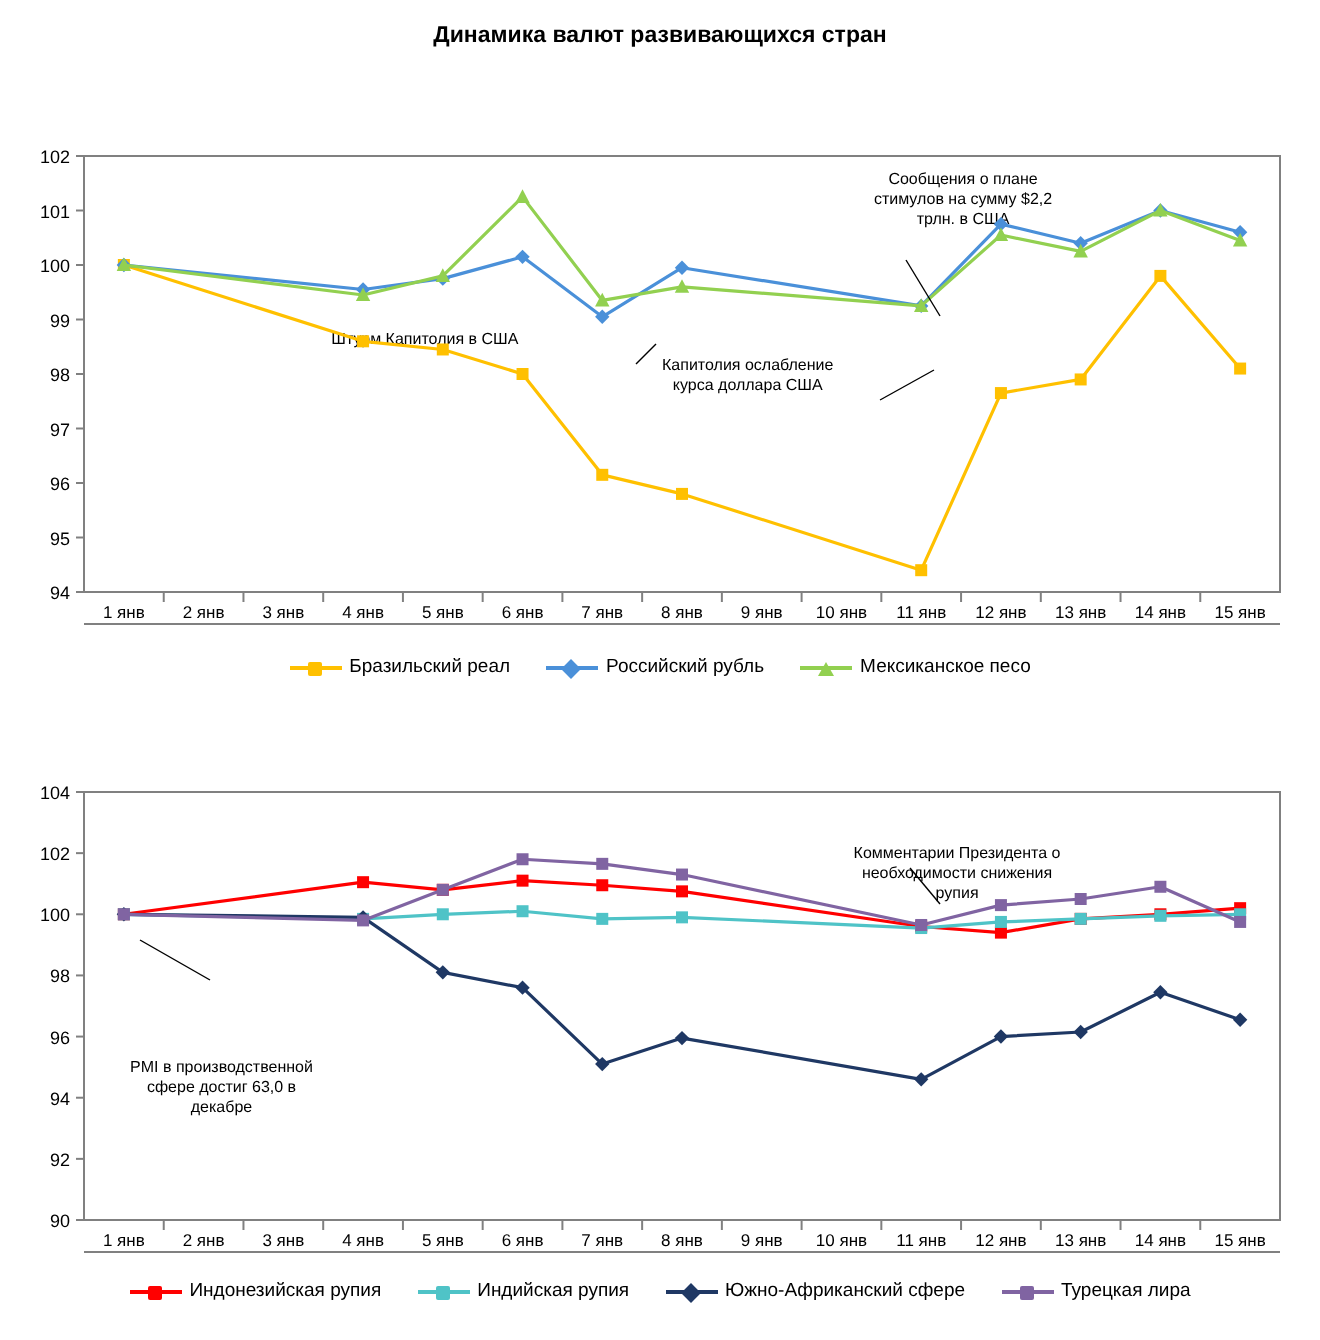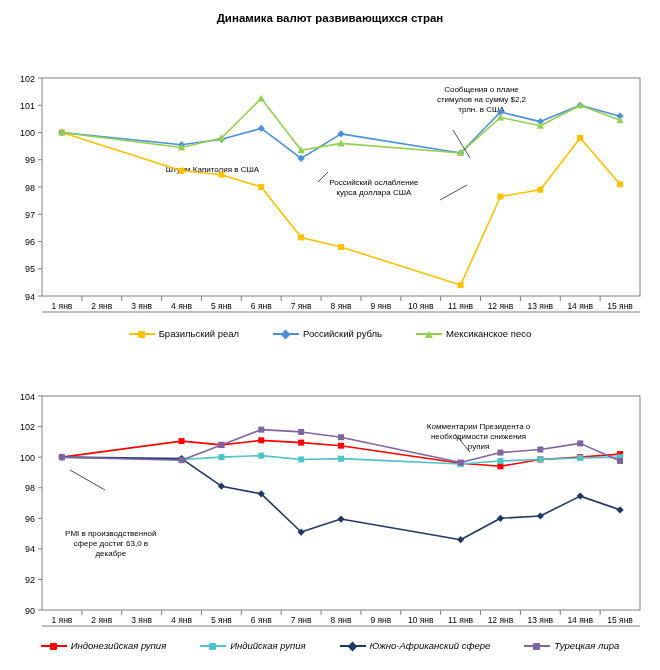--- a/index.html
+++ b/index.html
@@ -45,21 +45,21 @@
     top: 0;
     left: 0;
   }
   .legend {
     position: absolute;
     left: 0;
     width: 660px;
     display: flex;
     justify-content: center;
     align-items: center;
-    gap: 34px;
+    gap: 18px;
     font-size: 9.5px;
   }
   .legend-item {
     display: flex;
     align-items: center;
     gap: 4px;
     white-space: nowrap;
   }
   .legend-swatch {
     position: relative;
@@ -148,21 +148,21 @@
         <text x="420.73333333333335" y="249" text-anchor="middle" font-size="8.5" font-family="&quot;Liberation Sans&quot;, sans-serif" fill="#000">10 янв</text>
         <text x="460.6" y="249" text-anchor="middle" font-size="8.5" font-family="&quot;Liberation Sans&quot;, sans-serif" fill="#000">11 янв</text>
         <text x="500.4666666666667" y="249" text-anchor="middle" font-size="8.5" font-family="&quot;Liberation Sans&quot;, sans-serif" fill="#000">12 янв</text>
         <text x="540.3333333333333" y="249" text-anchor="middle" font-size="8.5" font-family="&quot;Liberation Sans&quot;, sans-serif" fill="#000">13 янв</text>
         <text x="580.2" y="249" text-anchor="middle" font-size="8.5" font-family="&quot;Liberation Sans&quot;, sans-serif" fill="#000">14 янв</text>
         <text x="620.0666666666667" y="249" text-anchor="middle" font-size="8.5" font-family="&quot;Liberation Sans&quot;, sans-serif" fill="#000">15 янв</text>
         <foreignObject x="411.53" y="24.54" width="140" height="44"><div xmlns="http://www.w3.org/1999/xhtml" style="font-family: &quot;Liberation Sans&quot;, sans-serif; font-size: 8px; line-height: 10px; text-align: center; color: rgb(0, 0, 0); white-space: pre-line;">Сообщения о плане
 стимулов на сумму $2,2
 трлн. в США</div></foreignObject>
         <foreignObject x="142.42999999999998" y="105.2" width="140" height="44"><div xmlns="http://www.w3.org/1999/xhtml" style="font-family: &quot;Liberation Sans&quot;, sans-serif; font-size: 8px; line-height: 10px; text-align: center; color: rgb(0, 0, 0); white-space: pre-line;">Штурм Капитолия в США</div></foreignObject>
-        <foreignObject x="303.89000000000004" y="118.28" width="140" height="44"><div xmlns="http://www.w3.org/1999/xhtml" style="font-family: &quot;Liberation Sans&quot;, sans-serif; font-size: 8px; line-height: 10px; text-align: center; color: rgb(0, 0, 0); white-space: pre-line;">Российский ослабление
+        <foreignObject x="303.89000000000004" y="118.28" width="140" height="44"><div xmlns="http://www.w3.org/1999/xhtml" style="font-family: &quot;Liberation Sans&quot;, sans-serif; font-size: 8px; line-height: 10px; text-align: center; color: rgb(0, 0, 0); white-space: pre-line;">Капитолия ослабление
 курса доллара США</div></foreignObject>
         <g>
           <path d="M61.93333333333334,72.5 L181.53333333333333,110.65000000000015 L221.4,114.73749999999993 L261.26666666666665,127 L301.1333333333333,177.41249999999985 L341,186.95000000000007 L460.6,225.09999999999985 L500.4666666666667,136.53749999999985 L540.3333333333333,129.72499999999985 L580.2,77.95000000000007 L620.0666666666667,124.27500000000015" fill="none" stroke="#FFC000" stroke-width="1.6" stroke-linejoin="round" stroke-linecap="round"></path>
           <rect x="58.93333333333334" y="69.5" width="6" height="6" fill="#FFC000"></rect>
           <rect x="178.53333333333333" y="107.65000000000015" width="6" height="6" fill="#FFC000"></rect>
           <rect x="218.4" y="111.73749999999993" width="6" height="6" fill="#FFC000"></rect>
           <rect x="258.26666666666665" y="124" width="6" height="6" fill="#FFC000"></rect>
           <rect x="298.1333333333333" y="174.41249999999985" width="6" height="6" fill="#FFC000"></rect>
           <rect x="338" y="183.95000000000007" width="6" height="6" fill="#FFC000"></rect>
           <rect x="457.6" y="222.09999999999985" width="6" height="6" fill="#FFC000"></rect>
@@ -335,21 +335,21 @@
           <rect x="338" y="52.2714285714286" width="6" height="6" fill="#8064A2"></rect>
           <rect x="457.6" y="77.49285714285705" width="6" height="6" fill="#8064A2"></rect>
           <rect x="497.4666666666667" y="67.5571428571429" width="6" height="6" fill="#8064A2"></rect>
           <rect x="537.3333333333333" y="64.5" width="6" height="6" fill="#8064A2"></rect>
           <rect x="577.2" y="58.38571428571419" width="6" height="6" fill="#8064A2"></rect>
           <rect x="617.0666666666667" y="75.96428571428572" width="6" height="6" fill="#8064A2"></rect>
         </g>
         <line x1="455" y1="52" x2="470" y2="70" stroke="#000" stroke-width="0.7"></line>
         <line x1="105" y1="108" x2="70" y2="88" stroke="#000" stroke-width="0.7"></line>
       </svg>
-    <div class="legend" id="legend-bottom" style="top:258px;font-style:italic;">
+    <div class="legend" id="legend-bottom" style="top:258px;">
         <div class="legend-item">
           <span class="legend-swatch">
             <span class="ln" style="background: rgb(255, 0, 0);"></span>
             <span class="mk sq" style="background: rgb(255, 0, 0);"></span>
           </span>
           <span>Индонезийская рупия</span>
         </div>
         <div class="legend-item">
           <span class="legend-swatch">
             <span class="ln" style="background: rgb(79, 195, 199);"></span>

